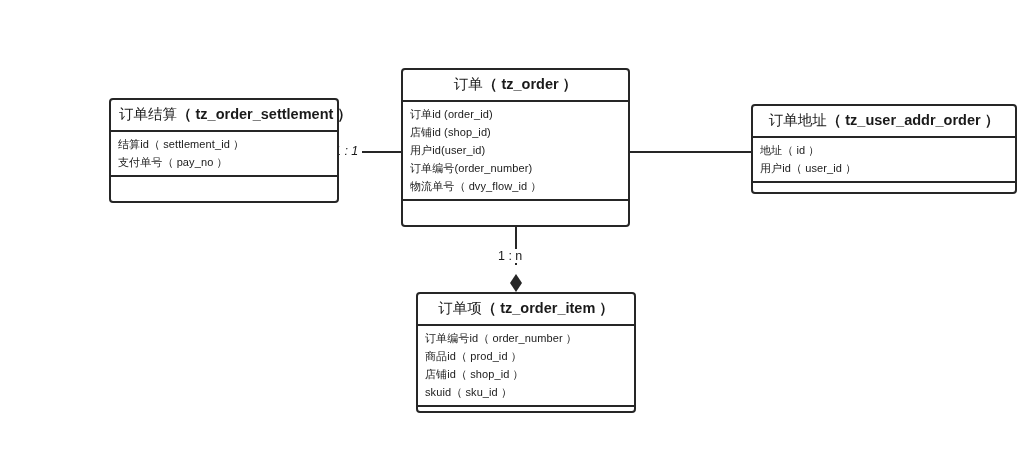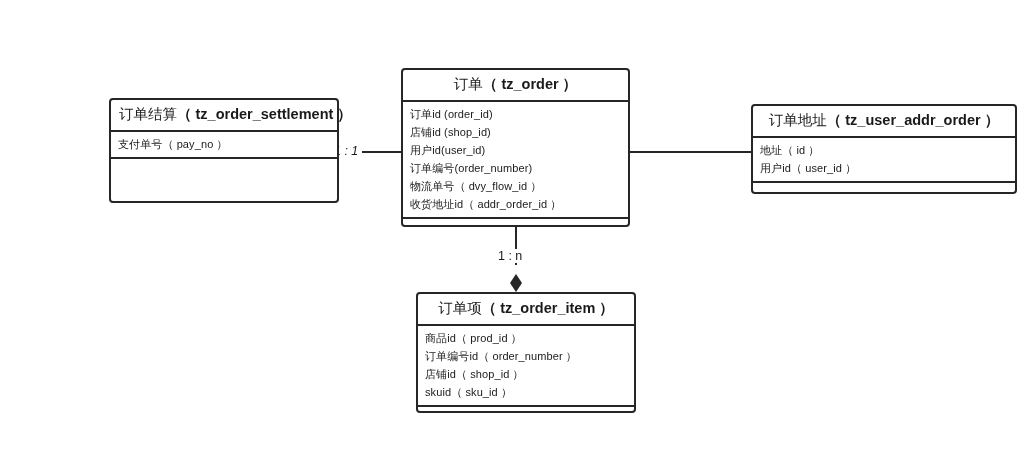--- a/index.html
+++ b/index.html
@@ -118,57 +118,57 @@
 
   <div class="conn-label" style="left:330px; top:144px;font-style:italic;">1 : 1</div>
 
   <div class="conn-label" style="left:494px; top:249px;">1 : n</div>
 
   <div class="entity" style="left:69px; top:98px; width:230px; height:105px;margin-left:40px;">
     <div class="entity-title">
       <span>订单结算</span><span class="tbl">（ tz_order_settlement ）</span>
     </div>
     <div class="entity-fields">
+      <div class="field-row">结算id（ settlement_id ）</div>
       <div class="field-row">支付单号（ pay_no ）</div>
     </div>
     <div class="entity-footer"></div>
   </div>
 
-  <div class="entity" style="left:401px; top:68px; width:229px; height:159px;">
+  <div class="entity" style="left:401px; top:68px; width:229px; height:159px;justify-content:center;">
     <div class="entity-title">
       <span>订单</span><span class="tbl">（ tz_order ）</span>
     </div>
     <div class="entity-fields">
       <div class="field-row">订单id (order_id)</div>
       <div class="field-row">店铺id (shop_id)</div>
       <div class="field-row">用户id(user_id)</div>
       <div class="field-row">订单编号(order_number)</div>
       <div class="field-row">物流单号（ dvy_flow_id ）</div>
-      <div class="field-row">收货地址id（ addr_order_id ）</div>
     </div>
     <div class="entity-footer"></div>
   </div>
 
   <div class="entity" style="left:751px; top:104px; width:266px; height:90px;">
     <div class="entity-title">
       <span>订单地址</span><span class="tbl">（ tz_user_addr_order ）</span>
     </div>
     <div class="entity-fields">
       <div class="field-row">地址（ id ）</div>
       <div class="field-row">用户id（ user_id ）</div>
     </div>
     <div class="entity-footer"></div>
   </div>
 
   <div class="entity" style="left:416px; top:292px; width:220px; height:121px;">
     <div class="entity-title">
       <span>订单项</span><span class="tbl">（ tz_order_item ）</span>
     </div>
     <div class="entity-fields">
+      <div class="field-row">订单编号id（ order_number ）</div>
       <div class="field-row">商品id（ prod_id ）</div>
-      <div class="field-row">订单编号id（ order_number ）</div>
       <div class="field-row">店铺id（ shop_id ）</div>
       <div class="field-row">skuid（ sku_id ）</div>
     </div>
     <div class="entity-footer"></div>
   </div>
 
 </div>
 
 </body></html>

